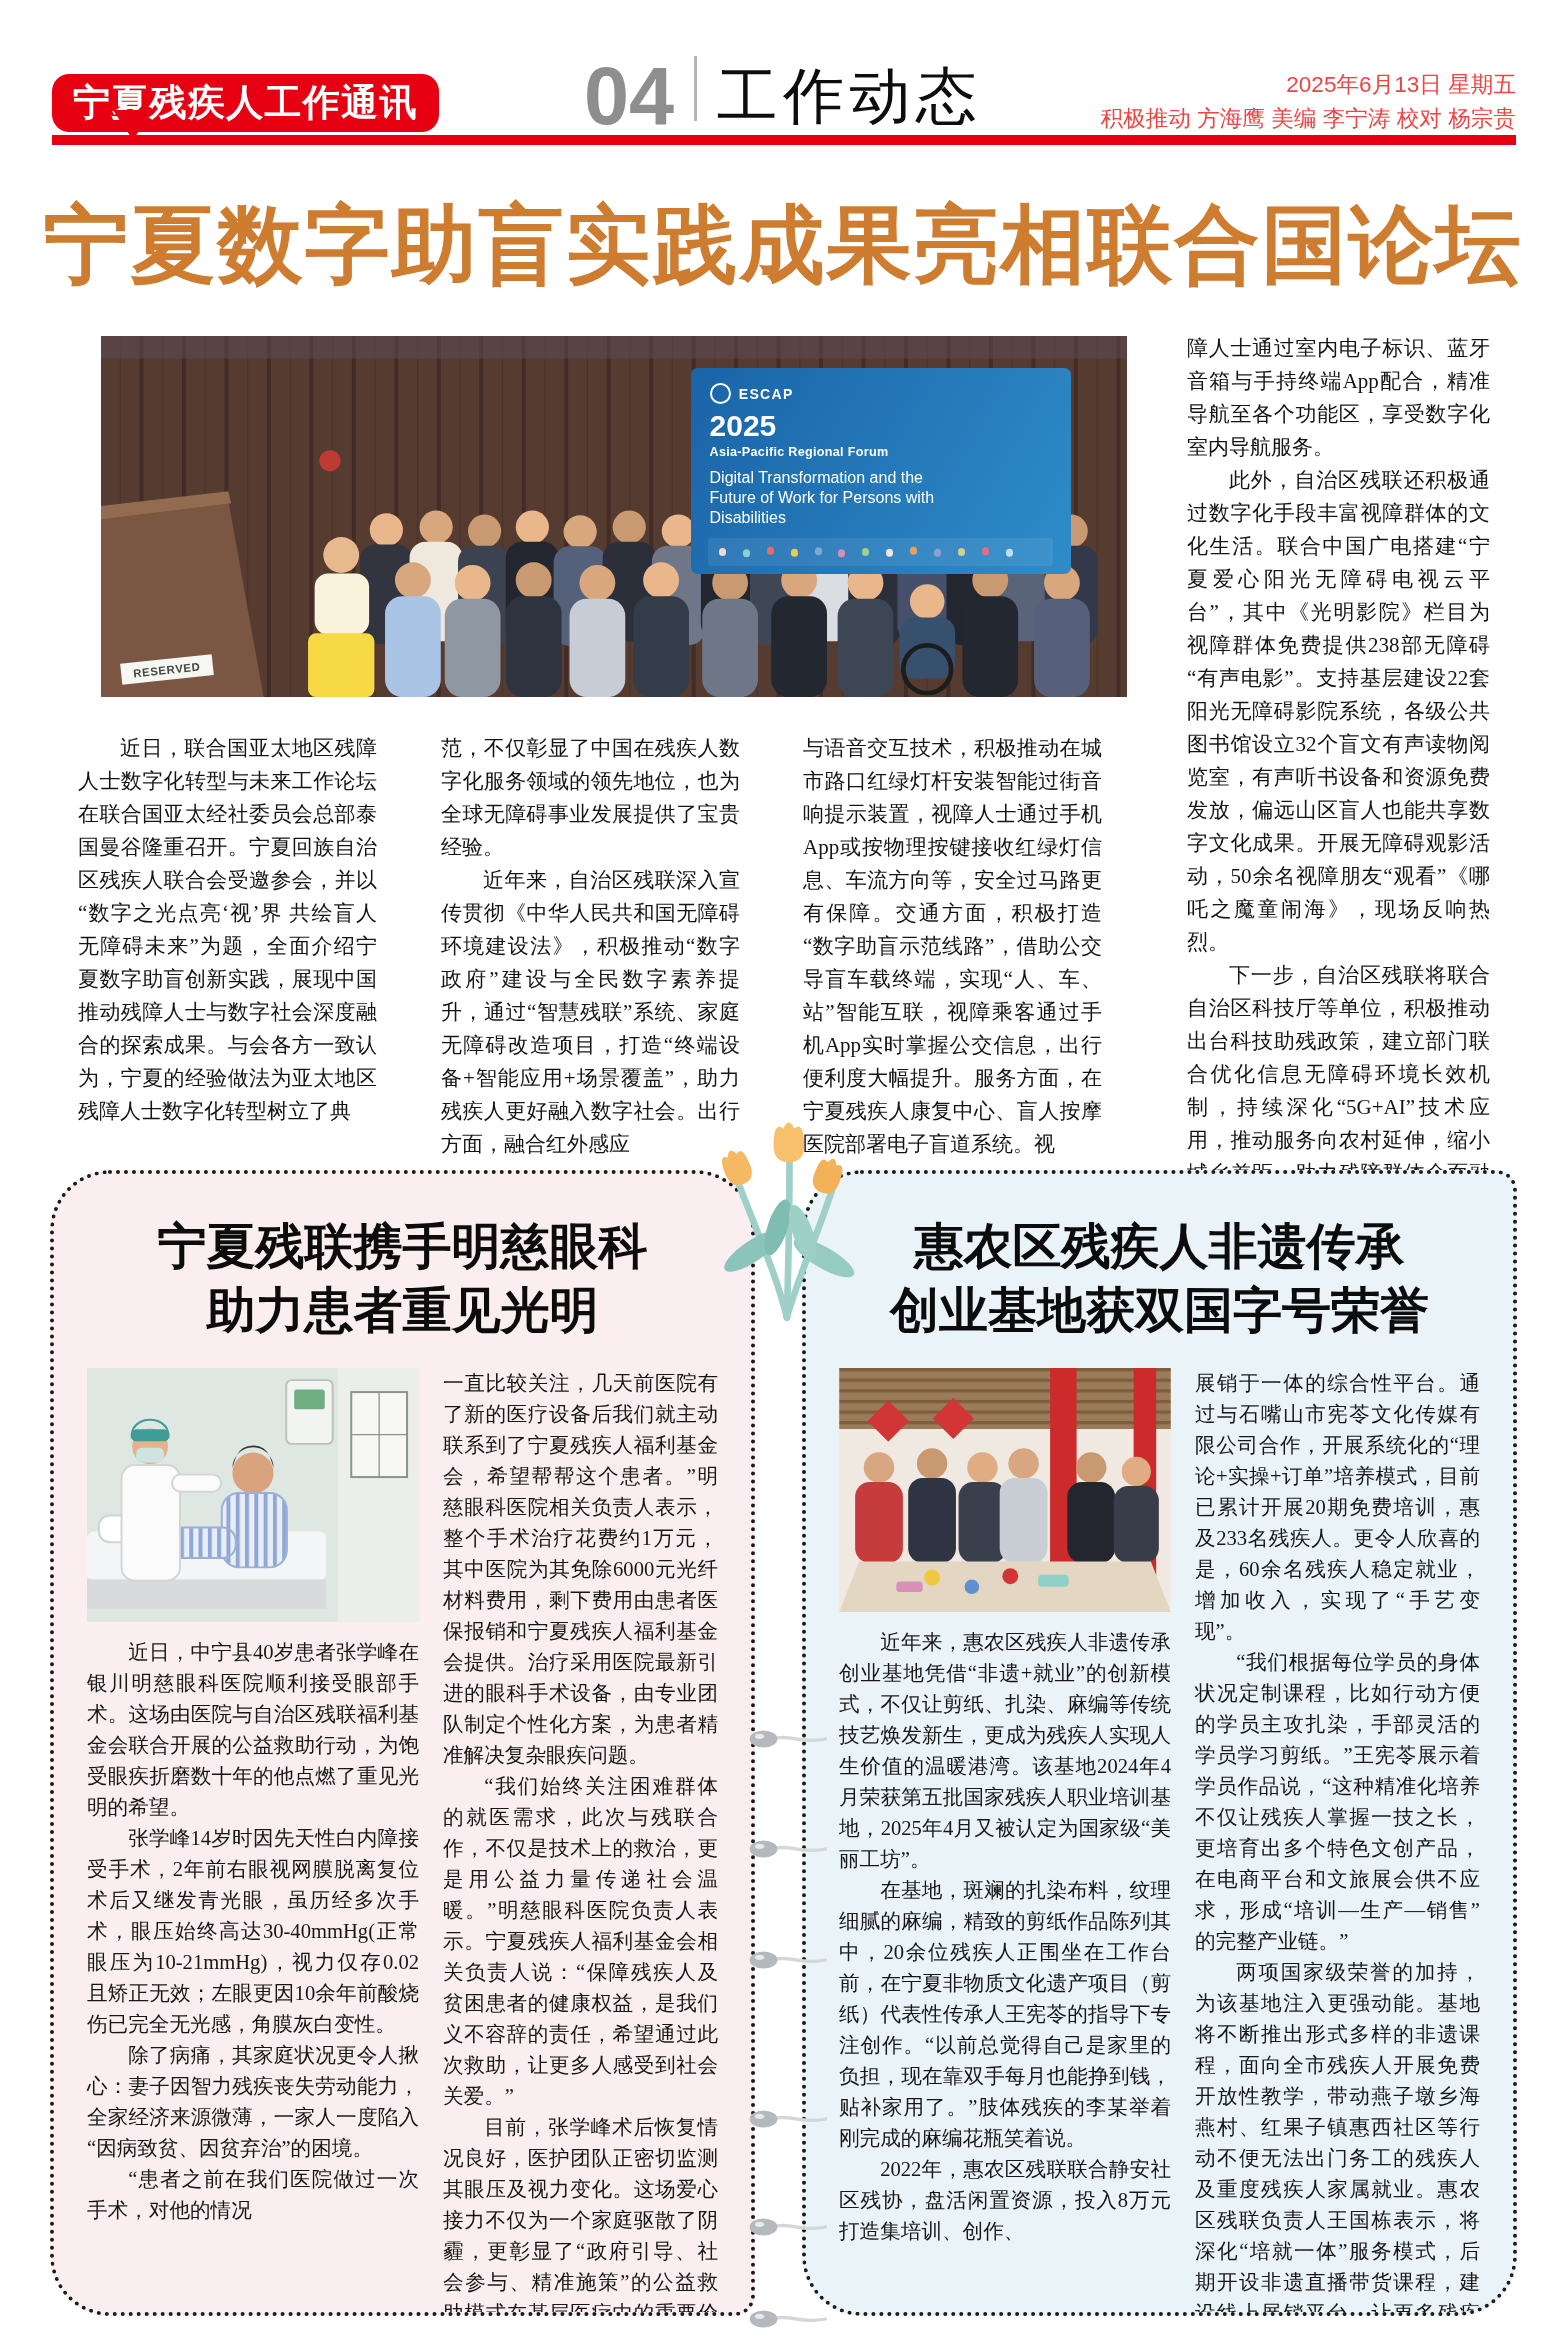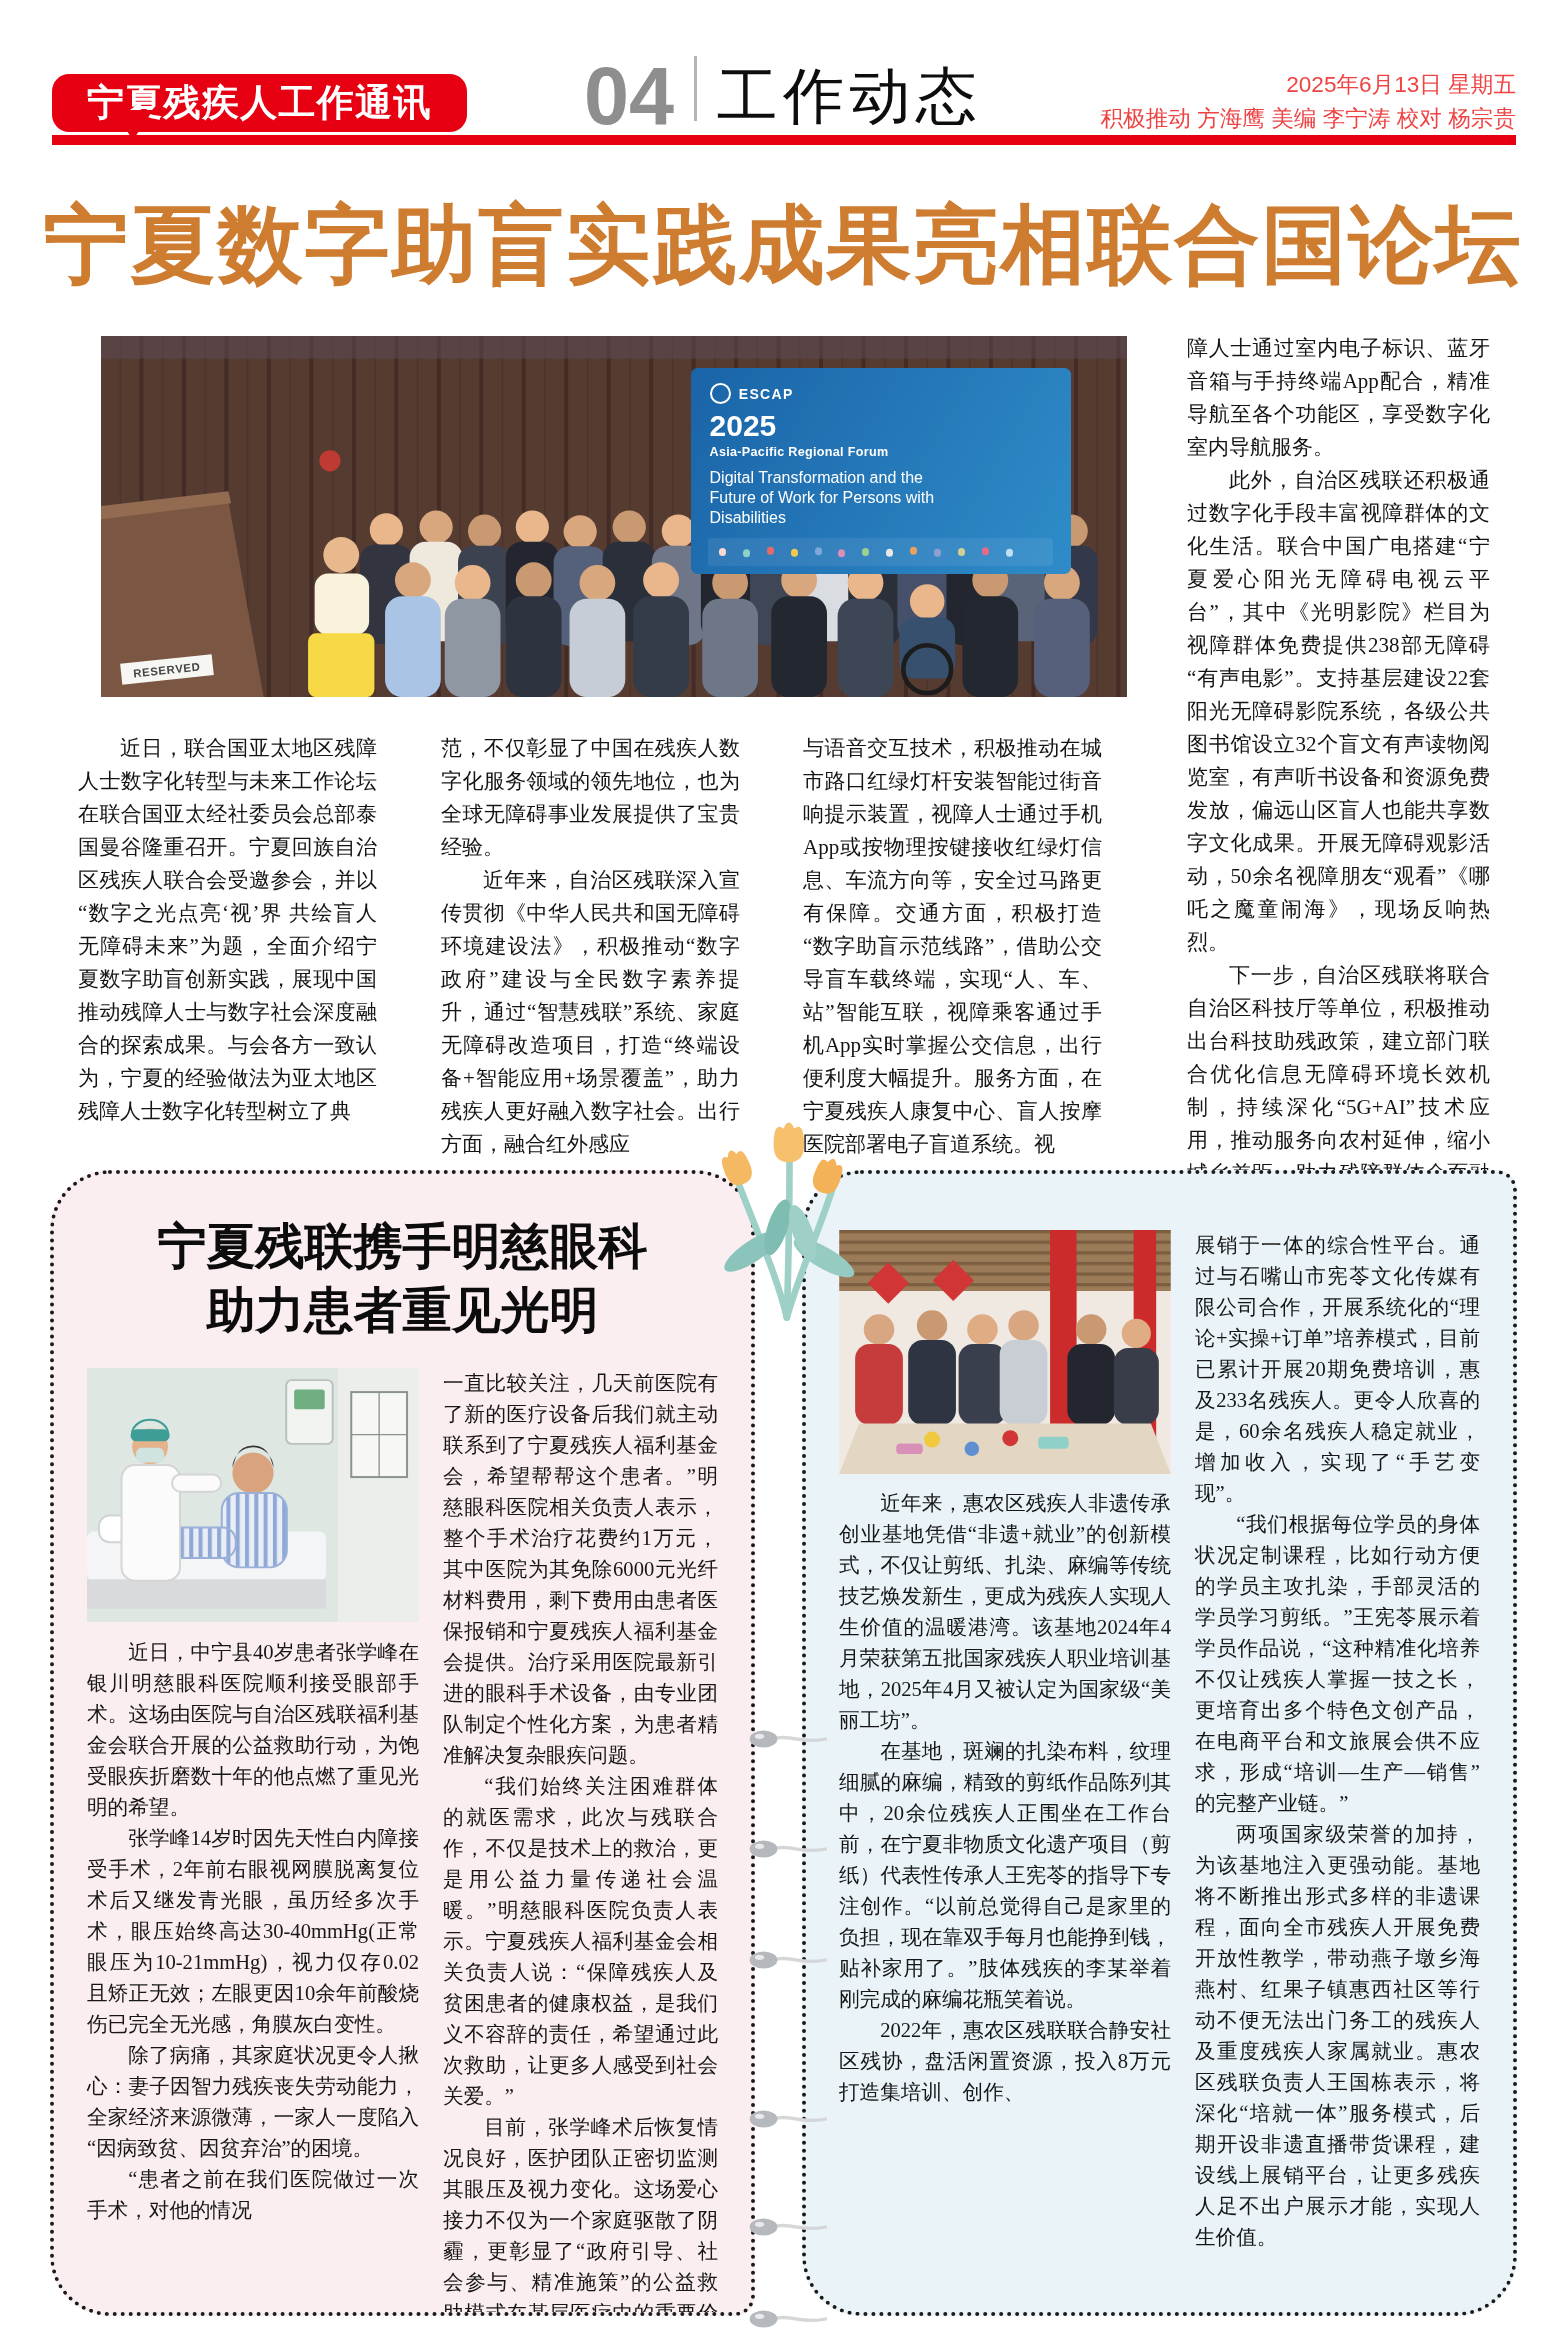--- a/index.html
+++ b/index.html
@@ -1,21 +1,21 @@
 <!DOCTYPE html>
 <html lang="zh" style="font-size:10.6px"><head>
 <meta charset="utf-8">
 <style>
   html,body{margin:0;padding:0;background:#ffffff;}
   .page{position:relative;width:1566px;height:2342px;background:#fff;overflow:hidden;
         font-family:"Liberation Serif","DejaVu Serif",serif;color:#141414;}
 
   
   .badge{position:absolute;left:52px;top:74px;height:58px;background:#e60012;color:#fff;
-         border-radius:17.3px;display:flex;align-items:center;padding:0 35px;
+         border-radius:17.3px;display:flex;align-items:center;padding:0 21px;
          font-size:37px;font-weight:bold;letter-spacing:1.3px;
          font-family:"Liberation Sans","DejaVu Sans",sans-serif;z-index:3;}
   .badge:after{content:"";position:absolute;left:61px;bottom:-28px;width:0;height:0;
          border:20px solid transparent;border-top:30.5px solid #e60012;}
   .redbar{position:absolute;left:52px;top:135px;width:1464px;height:10px;background:#e60012;z-index:2;}
   .head-center{position:absolute;top:56px;left:50%;transform:translateX(-50%);
          display:flex;gap:20px;z-index:1;}
   .pagenum{font-size:81px;font-weight:bold;color:#8e8e8e;line-height:1;
          font-family:"Liberation Sans","DejaVu Sans",sans-serif;}
   .head-divider{width:2.7px;height:65px;background:#b5b5b5;}
@@ -268,20 +268,24 @@
             <p class="para noindent">一直比较关注，几天前医院有了新的医疗设备后我们就主动联系到了宁夏残疾人福利基金会，希望帮帮这个患者。”明慈眼科医院相关负责人表示，整个手术治疗花费约1万元，其中医院为其免除6000元光纤材料费用，剩下费用由患者医保报销和宁夏残疾人福利基金会提供。治疗采用医院最新引进的眼科手术设备，由专业团队制定个性化方案，为患者精准解决复杂眼疾问题。</p>
             <p class="para">“我们始终关注困难群体的就医需求，此次与残联合作，不仅是技术上的救治，更是用公益力量传递社会温暖。”明慈眼科医院负责人表示。宁夏残疾人福利基金会相关负责人说：“保障残疾人及贫困患者的健康权益，是我们义不容辞的责任，希望通过此次救助，让更多人感受到社会关爱。”</p>
             <p class="para">目前，张学峰术后恢复情况良好，医护团队正密切监测其眼压及视力变化。这场爱心接力不仅为一个家庭驱散了阴霾，更彰显了“政府引导、社会参与、精准施策”的公益救助模式在基层医疗中的重要价值。</p>
           </div>
 
       </div>
     </div>
   </div>
 
   <div class="story-box" id="box-right">
+    <div class="box-title">
+      <div>惠农区残疾人非遗传承</div>
+      <div>创业基地获双国字号荣誉</div>
+    </div>
     <div class="box-content">
       <div class="box-colA box-col">
         <div class="box-photo">
           <svg viewBox="0 0 500 368" width="332" height="244">
             <defs>
               <pattern id="blindp" width="40" height="16" patternUnits="userSpaceOnUse">
                 <rect width="40" height="16" fill="#9c7c58"></rect>
                   <rect width="40" height="5" fill="#7c5f40"></rect>
               </pattern>
             </defs>

